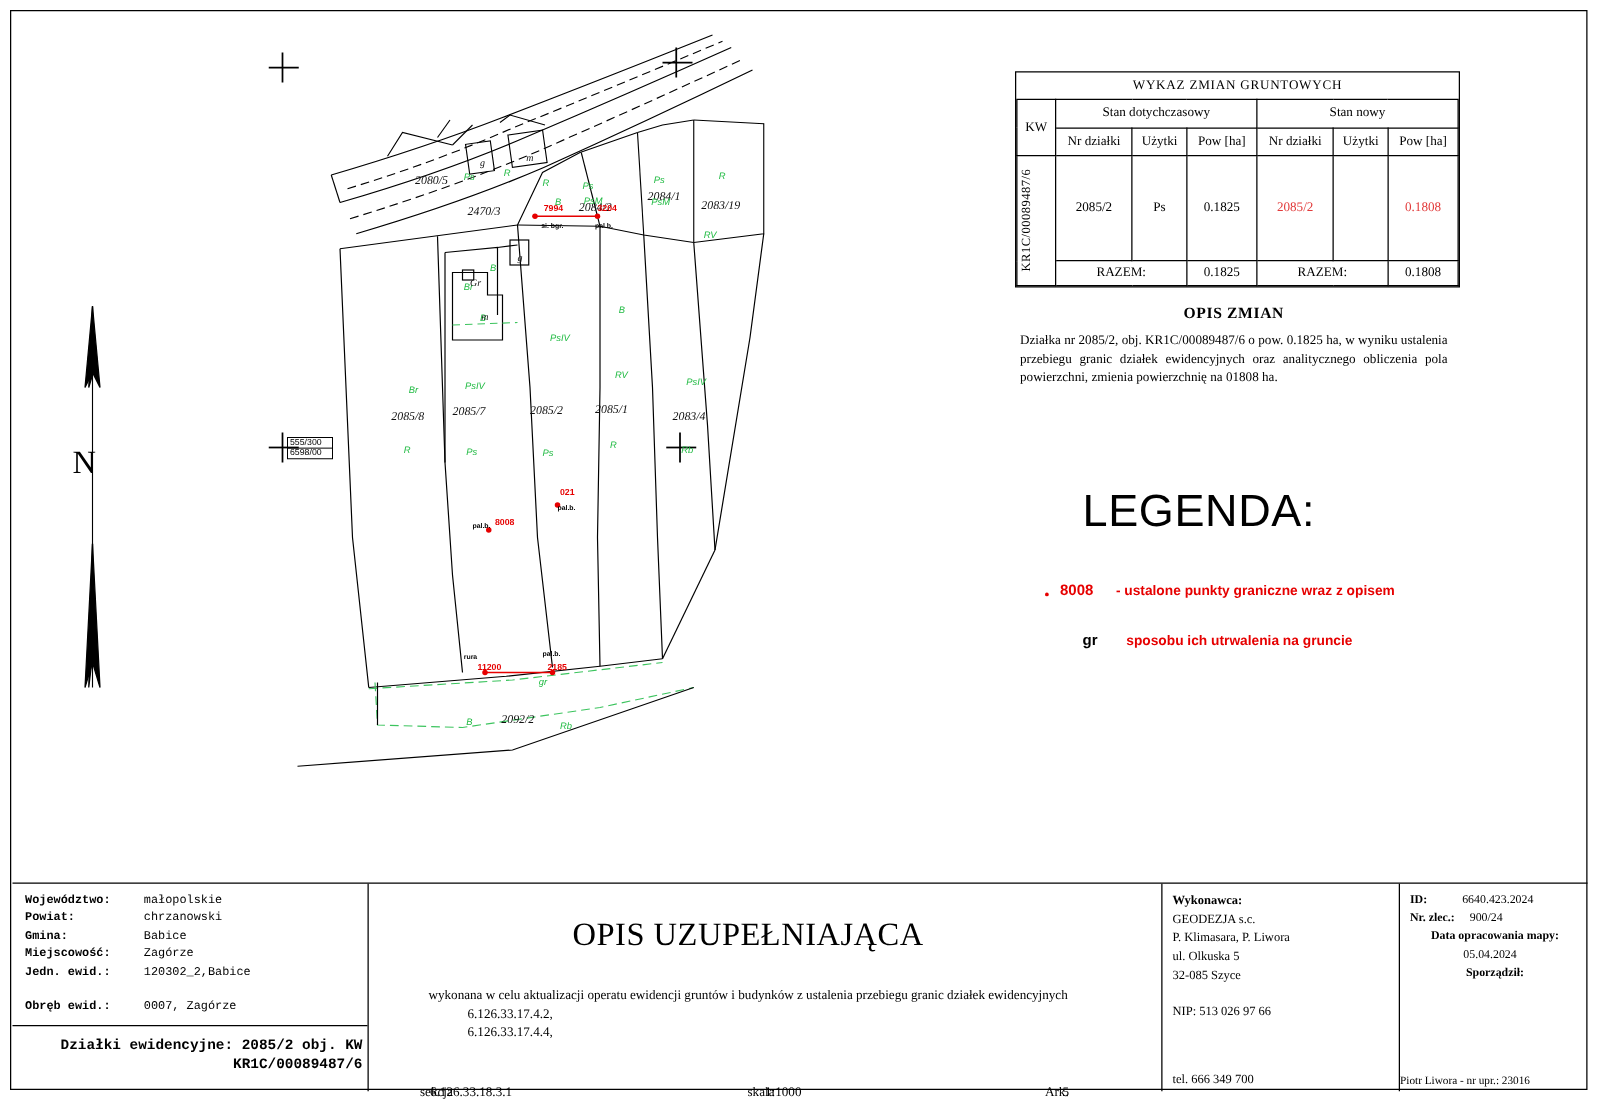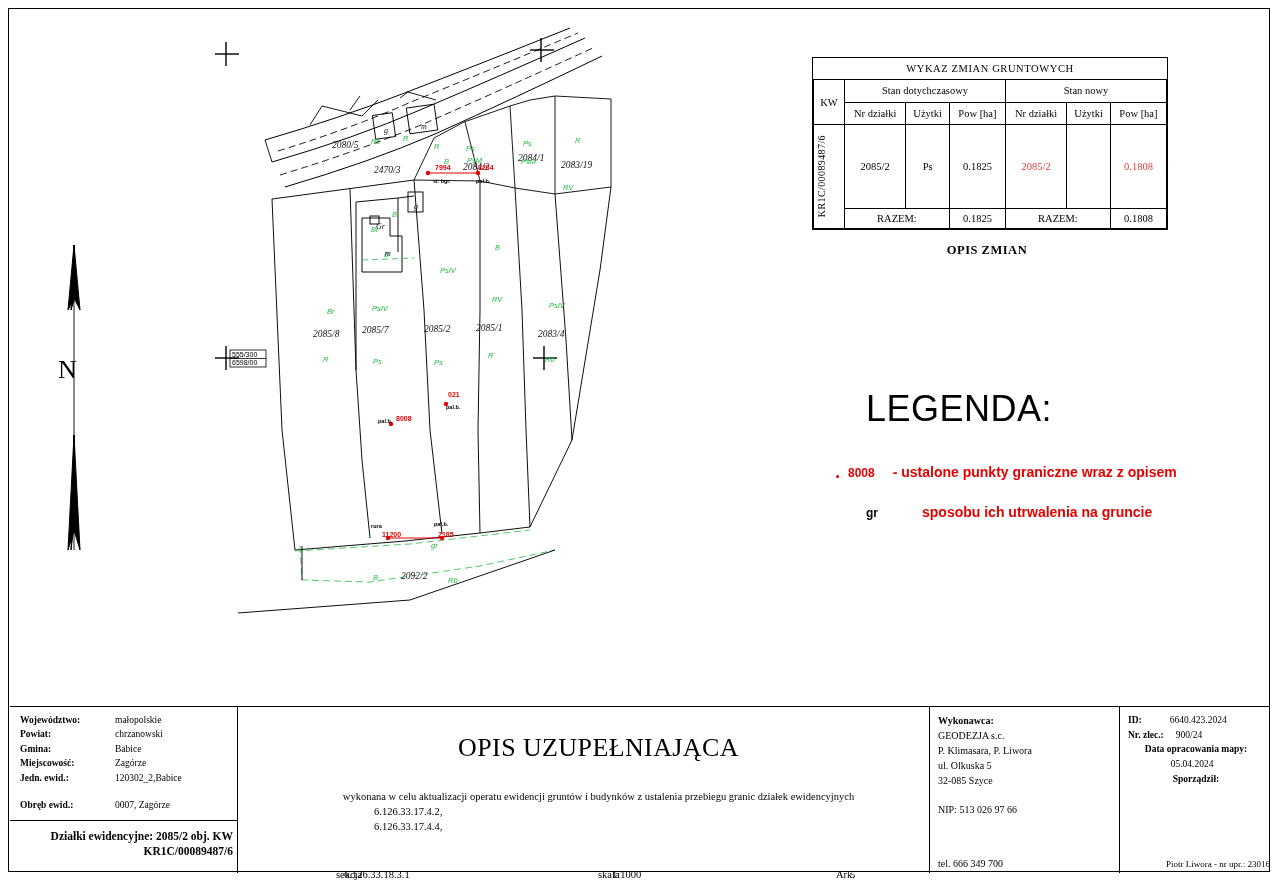--- a/index.html
+++ b/index.html
@@ -55,29 +55,29 @@
             font-family:"Liberation Sans",sans-serif;letter-spacing:.5px;}
   .legRow1{position:absolute;left:836px;top:463px;}
   .legRow2{position:absolute;left:866px;top:503px;}
   .legDot{display:inline-block;width:3px;height:3px;background:#e60000;
           border-radius:50%;vertical-align:middle;margin-right:5px;
           position:relative;top:3px;}
   .legCode{font-family:"Liberation Sans",sans-serif;font-size:12px;
            font-weight:bold;color:#e60000;}
   .legCodeBlk{font-family:"Liberation Sans",sans-serif;font-size:12px;
               font-weight:bold;color:#000;}
-  .legTxt{font-family:"Liberation Sans",sans-serif;font-size:14px;
+  .legTxt{font-family:"Liberation Sans",sans-serif;font-size:11px;
           color:#e60000;font-weight:bold;}
 
   
   .tblock{position:absolute;left:10px;top:706px;width:1260px;height:166px;
           border-top:1.4px solid #000;box-sizing:border-box;}
   .tbCell{position:absolute;box-sizing:border-box;}
 
-  .tbAdmin{left:0px;top:0px;width:228px;height:166px;border-right:1.4px solid #000;}
+  .tbAdmin{left:0px;top:0px;width:285px;height:166px;border-right:1.4px solid #000;font-family:Liberation Mono, monospace;}
   .adminGrid{padding:6px 0 0 10px;font-size:9.5px;line-height:1.52;}
   .adminRow{display:flex;}
   .adminKey{width:95px;font-weight:bold;}
   .adminVal{flex:1;}
   .adminSep{border-top:1.3px solid #000;margin:7px 0 0 0;}
   .parcelNote{text-align:right;font-weight:bold;font-size:11.5px;
               line-height:1.35;padding:8px 4px 0 4px;}
 
   .tbMain{left:258px;top:0px;width:662px;height:166px;border-right:1.4px solid #000;}
   .mainTitle{text-align:center;font-size:26px;margin-top:26px;letter-spacing:.4px;}
@@ -90,21 +90,21 @@
   .tbExec{left:920px;top:0px;width:190px;height:166px;border-right:1.4px solid #000;}
   .execTxt{padding:6px 0 0 8px;font-size:10px;line-height:1.5;}
   .execTxt b{font-weight:bold;}
   .execTel{position:absolute;left:8px;bottom:4px;font-size:10px;}
 
   .tbMeta{left:1110px;top:0px;width:150px;height:166px;}
   .metaTxt{padding:6px 0 0 8px;font-size:9.5px;line-height:1.55;}
   .metaRow{display:flex;}
   .metaKey{font-weight:bold;margin-right:6px;text-align:center;}
   .metaDateVal{text-align:center;padding-right:14px;}
-  .metaFoot{position:absolute;left:0;bottom:4px;width:100%;text-align:right;
+  .metaFoot{position:absolute;left:0;bottom:4px;width:100%;text-align:left;
             font-size:9px;}
 </style>
 </head>
 <body>
 
 <div class="frame"></div>
 
 <div class="mapArea">
 
   <svg class="mapSvg" width="800" height="690" viewBox="0 0 800 690">
@@ -310,33 +310,34 @@
       <td>0.1825</td>
       <td colspan="2">RAZEM:</td>
       <td>0.1808</td>
     </tr>
   </tbody>
     </table>
 </div>
 
 <div class="opisWrap">
   <div class="opisTitle">OPIS ZMIAN</div>
+  <div class="opisBody">Działka nr 2085/2, obj. KR1C/00089487/6 o pow. 0.1825 ha, w wyniku ustalenia przebiegu granic działek ewidencyjnych oraz analitycznego obliczenia pola powierzchni, zmienia powierzchnię na 01808 ha.</div>
 </div>
 
 <div class="legTitle">LEGENDA:</div>
 
 <div class="legRow1">
   <span class="legDot"></span>
   <span class="legCode">8008</span>
   <span class="legTxt" style="margin-left:14px">- ustalone punkty graniczne wraz z opisem</span>
 </div>
 
 <div class="legRow2">
   <span class="legCodeBlk">gr</span>
-  <span class="legTxt" style="margin-left:40px">sposobu ich utrwalenia na gruncie</span>
+  <span class="legTxt" style="margin-left:19px">sposobu ich utrwalenia na gruncie</span>
 </div>
 
 <div class="tblock">
 
   <div class="tbCell tbAdmin">
     <div class="adminGrid">
       <div class="adminRow">
         <div class="adminKey">Województwo:</div>
         <div class="adminVal">małopolskie</div>
       </div>

